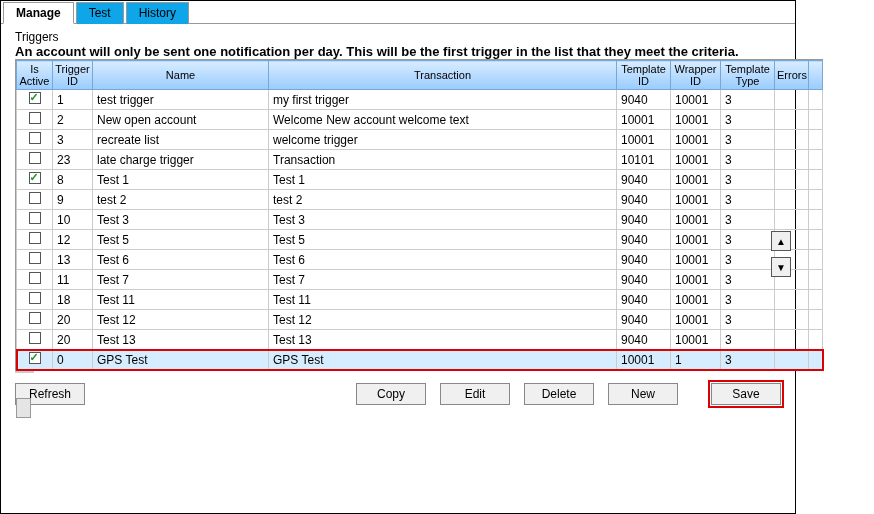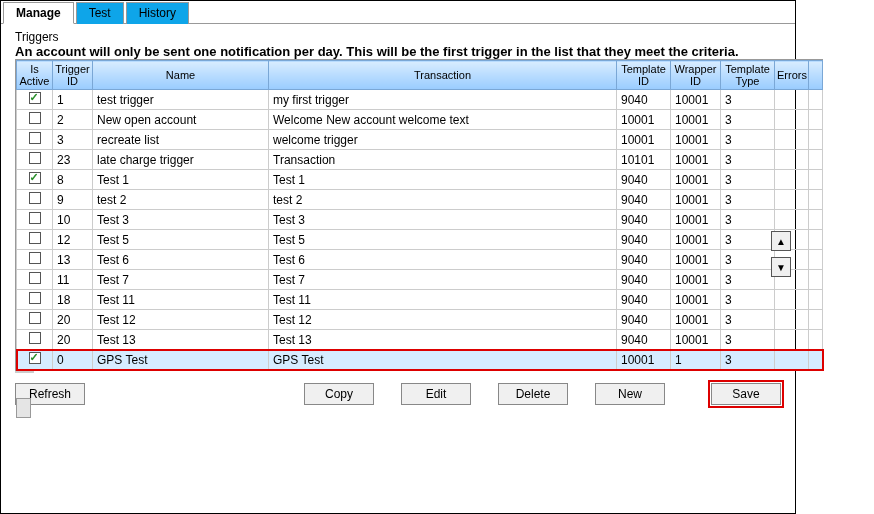--- a/index.html
+++ b/index.html
@@ -46,21 +46,21 @@
     content:"✓"; font-size:11px; color:#2a8f2a; position:absolute; top:-2px; left:0px; font-weight:bold;
   }
   tr.selected td { background:#d6ecff; }
   .highlight-row { outline:2px solid #d00; outline-offset:-1px; }
   .highlight-btn { position:relative;margin-left:19px; }
   .highlight-btn::after {
     content:""; position:absolute; top:-3px; left:-3px; right:-3px; bottom:-3px;
     border:2px solid #d00;
   }
   .actions {
-    display:flex; gap:27px; padding:6px 14px 0 14px; align-items:center;
+    display:flex; gap:14px; padding:6px 14px 0 14px; align-items:center;
   }
   .actions .spacer { flex:1; }
   .btn {
     min-width:70px; height:22px; font-size:12px; background:#f0f0f0; border:1px solid #888;
     cursor:pointer;
   }
   .side-arrows {
     position:absolute; right:4px; top:230px; display:flex; flex-direction:column; gap:6px;
   }
   .arrow-btn {

